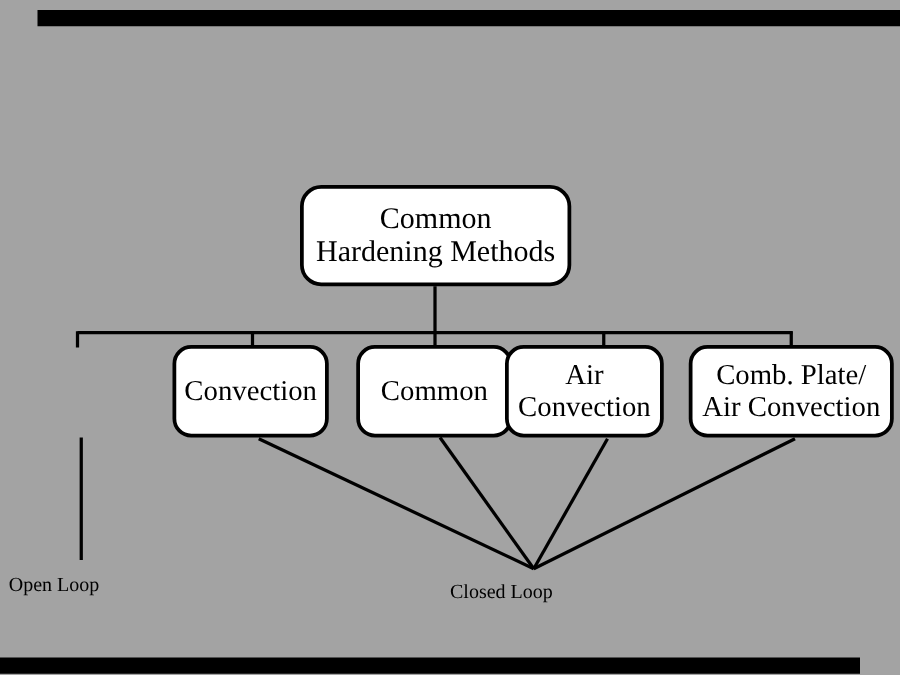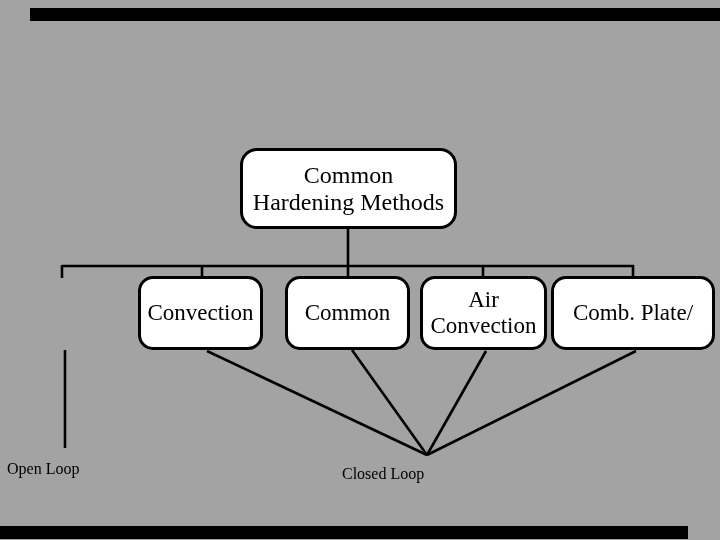--- a/index.html
+++ b/index.html
@@ -68,30 +68,30 @@
     font-size: 24px;
     line-height: 27px;
   }
   .node-child {
     top: 276px;
     height: 74px;
   }
   .node-cryogenic      { left: 4px;   width: 114px; }
   .node-immersion      { left: 138px; width: 125px; }
   .node-plate          { left: 285px; width: 125px; }
-  .node-air-convection { left: 420px; width: 127px; text-align: right; }
+  .node-air-convection { left: 404px; width: 127px; text-align: right; }
   .node-comb-plate     { left: 551px; width: 164px; }
   .loop-label {
     position: absolute;
     font-size: 16px;
     line-height: 26px;
     white-space: nowrap;
   }
   .label-open-loop   { left: 7px;   top: 456px; }
-  .label-closed-loop { left: 342px; top: 461px; }
+  .label-closed-loop { left: 360px; top: 461px; }
 </style>
 </head>
 <body>
 
 <div class="stage">
 
   <div class="bar bar-top"></div>
   <div class="bar bar-bottom"></div>
 
   <svg class="connectors" viewBox="0 0 720 540" xmlns="http://www.w3.org/2000/svg">
@@ -123,19 +123,20 @@
     <span>Common</span>
   </div>
 
   <div class="node node-child node-air-convection">
     <span>Air</span>
     <span>Convection</span>
   </div>
 
   <div class="node node-child node-comb-plate">
     <span>Comb. Plate/</span>
+    <span>Air Convection</span>
   </div>
 
   <div class="loop-label label-open-loop">Open Loop</div>
 
   <div class="loop-label label-closed-loop">Closed Loop</div>
 
 </div>
 
 </body></html>

